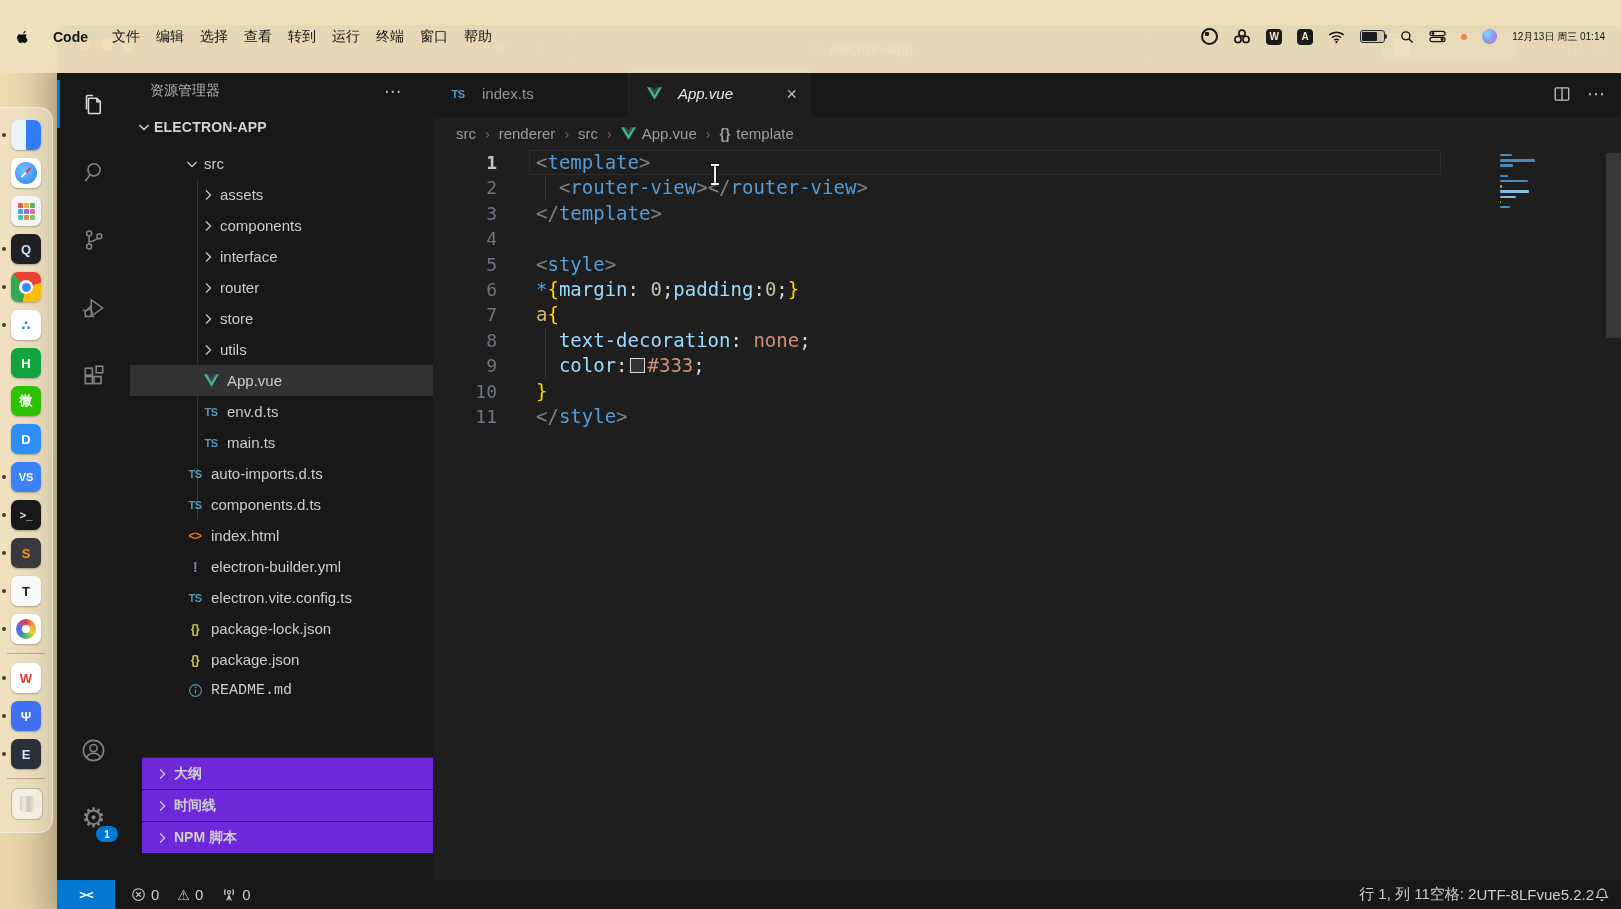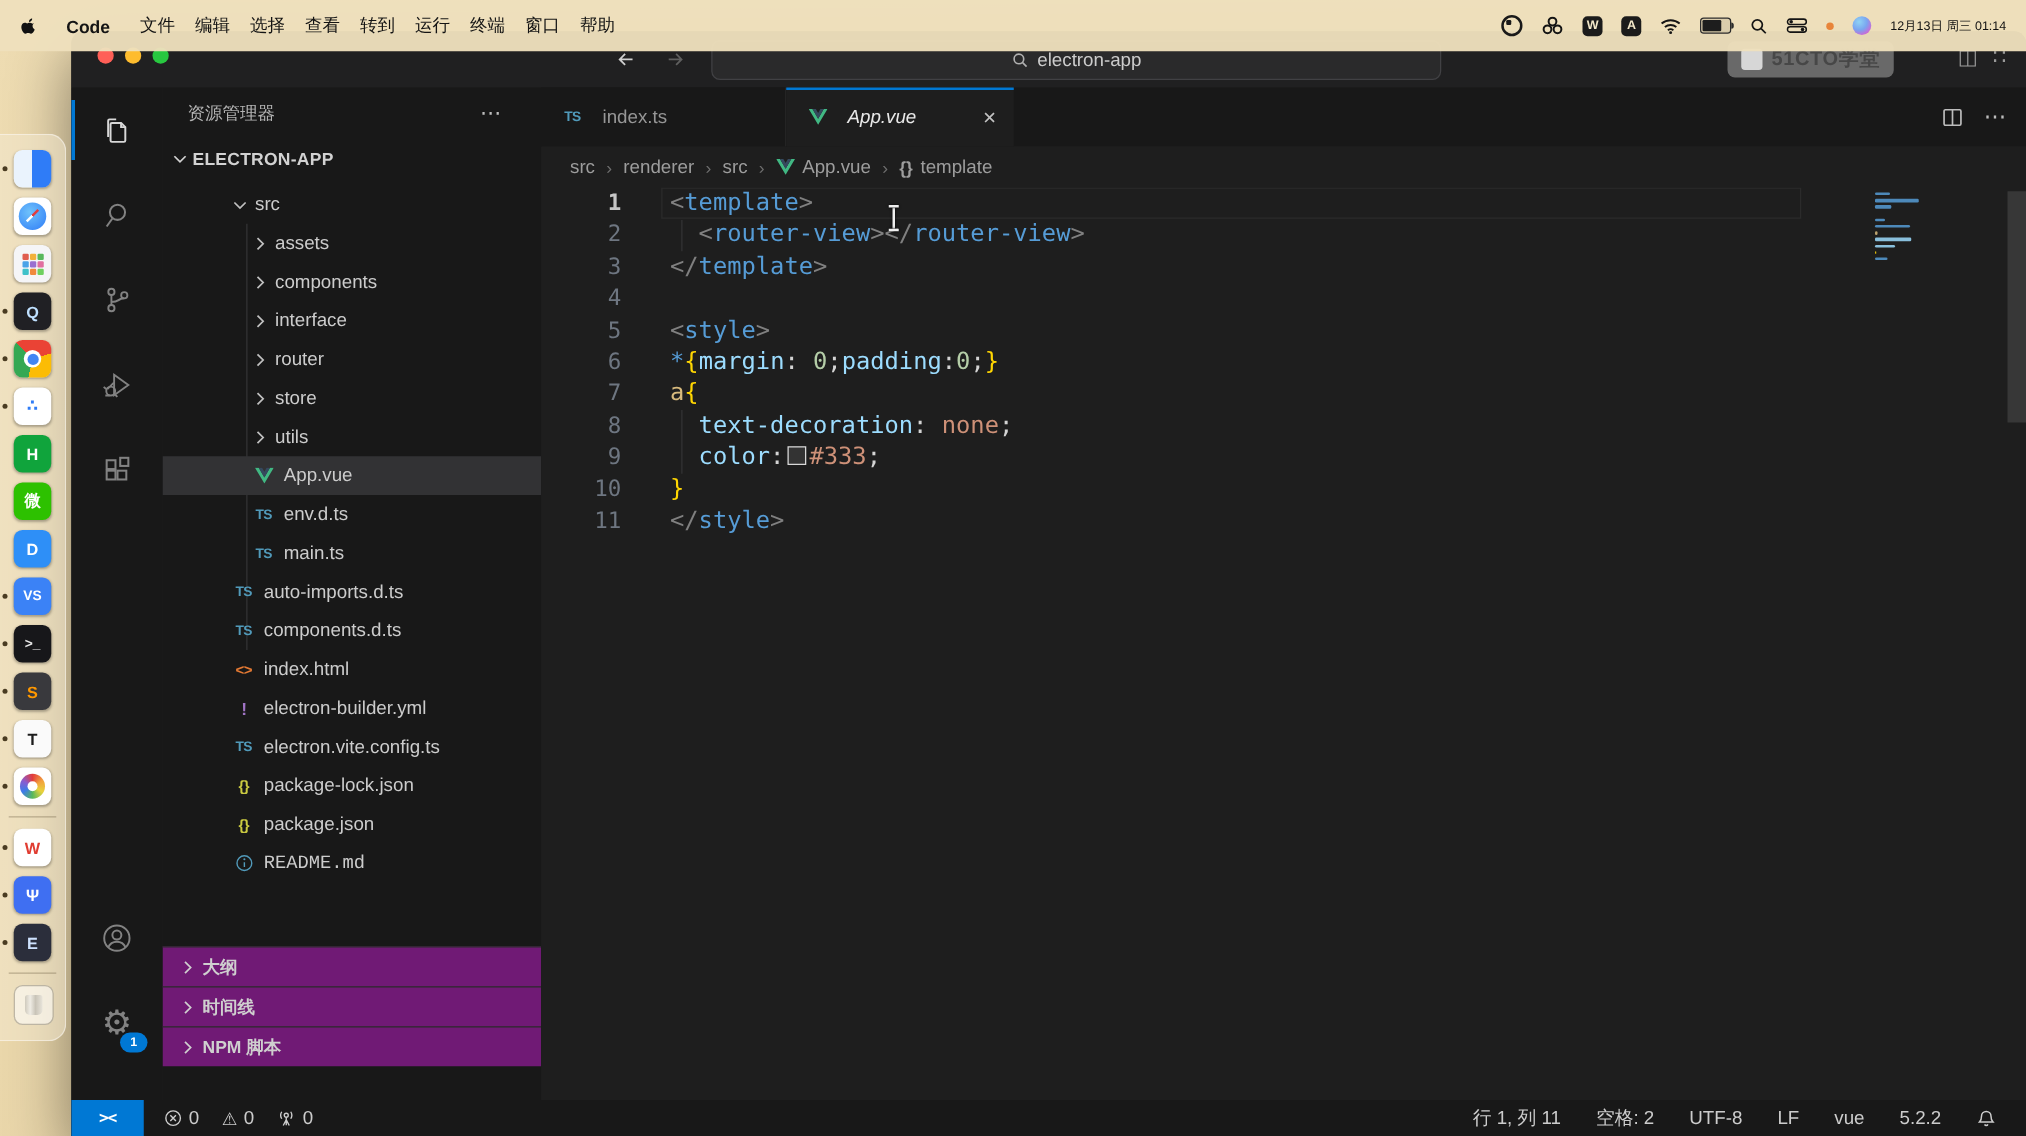--- a/index.html
+++ b/index.html
@@ -2,21 +2,21 @@
 <html style="--accent: #0078d4; --tok-tag: #569cd6; --tok-punct: #808080; --tok-brace: #ffd602; --tok-selector: #d7ba7d; --tok-star: #569cd6; --tok-prop: #9cdcfe; --tok-num: #b5cea8; --tok-val: #ce9178; --tok-plain: #d4d4d4;"><head>
 <meta charset="utf-8">
 <style>
   html,body{margin:0;padding:0}
   body{width:1621px;height:909px;position:relative;overflow:hidden;
        background:linear-gradient(135deg,#eedcb2,#e2cd9c);
        font-family:"Liberation Sans","DejaVu Sans",sans-serif;}
   svg{display:block}
   
   .menubar{position:absolute;top:0;left:0;right:0;height:41px;display:flex;align-items:center;
-           gap:24px;padding:0 16px;background:rgba(238,224,188,.96);color:#141414;font-size:14px;z-index:40}
+           gap:24px;padding:16px 16px;background:rgba(238,224,188,.96);color:#141414;font-size:14px;z-index:40}
   .mb-apple{display:flex;align-items:center;color:#111}
   .mb-app{font-weight:700}
   .mb-item{font-weight:500}
   .mb-right{margin-left:auto;display:flex;align-items:center;gap:15px;color:#111}
   .mb-sq{width:16px;height:16px;border-radius:4px;background:#1b1b1b;color:#f3e8c9;font-size:10px;font-weight:700;
          display:flex;align-items:center;justify-content:center}
   .mb-record{width:13px;height:13px;border:2.5px solid #191919;border-radius:50%;position:relative}
   .mb-record::after{content:"";position:absolute;left:2px;top:2px;width:4px;height:4px;background:#191919;border-radius:1px}
   .mb-siri{width:15px;height:15px;border-radius:50%;background:radial-gradient(circle at 35% 30%,#8fd3f4,#7aa5f0 45%,#c86dd7 75%,#f2709c)}
   .mb-dot{width:6px;height:6px;border-radius:50%;background:#e8853a}
@@ -86,21 +86,21 @@
   .sb-section .chev{display:flex;margin:0 2px}
   .tree{position:absolute;top:78px;left:0;right:0}
   .row{height:31px;display:flex;align-items:center;white-space:nowrap;position:relative}
   .row.selected{background:#323234}
   .row .chev{display:flex;margin-right:4px;color:#c0c0c0}
   .row .lbl{color:#cccccc}
   .fi{display:inline-flex;width:22px;justify-content:center;font-weight:700;font-size:11px;margin-right:5px;flex:none;letter-spacing:-.5px}
   .fi.ts{color:#519aba}.fi.html{color:#e37933;font-size:12px}.fi.yml{color:#a074c4;font-size:14px}.fi.json{color:#cbcb41;font-size:12px}
   .fi.vuewrap{width:22px}
   .guide{position:absolute;width:1px;background:#333334}
-  .panels{position:absolute;top:687px;left:0;right:0;background:#701a75}
+  .panels{position:absolute;top:687px;left:12px;right:0;background:#6d28d9}
   .panel-row{height:31px;display:flex;align-items:center;border-top:1px solid #2a2a2a;padding-left:12px;
              font-weight:700;font-size:14px;color:#cfcfcf;gap:4px}
   
   .editor{flex:1;display:flex;flex-direction:column;background:#1e1e1e;position:relative;min-width:0}
   .tabbar{height:47px;background:#181818;display:flex;align-items:stretch}
   .tab{display:flex;align-items:center;gap:8px;padding:0 14px;font-size:15px;box-sizing:border-box;position:relative}
   .tab.inactive{width:196px;color:#969696;background:#181818;border-right:1px solid #242424}
   .tab.active{width:182px;color:#e9e9e9;background:#1e1e1e}
   .tab.active::before{content:"";position:absolute;left:0;right:0;top:0;height:2px;background:var(--accent)}
   .tab.active .tab-label{font-style:italic}
@@ -127,21 +127,21 @@
   .minimap{position:absolute;top:4px;right:81px;width:40px}
   .mm-bar{height:2.4px;margin-bottom:2.8px;border-radius:1px;opacity:.85}
   .vscroll{position:absolute;top:3px;right:0;width:15px;height:185px;background:rgba(121,121,121,.28)}
   
   .statusbar{position:absolute;left:0;right:0;bottom:0;height:29px;background:#181818;display:flex;align-items:center;
              color:#cccccc;font-size:15px;z-index:25}
   .remote{width:58px;height:100%;background:var(--accent);color:#fff;display:flex;align-items:center;justify-content:center;
           font-family:"DejaVu Sans Mono",monospace;font-weight:700;font-size:13px;letter-spacing:-1px}
   .sb-left{display:flex;align-items:center;gap:18px;margin-left:16px}
   .sb-group{display:flex;align-items:center;gap:5px}
-  .sb-right{margin-left:auto;display:flex;align-items:center;gap:28px;padding-right:24px;white-space:nowrap}
+  .sb-right{margin-left:auto;display:flex;align-items:center;padding-right:11px;white-space:nowrap}
   .warn-glyph{font-size:14px;line-height:1}
 </style>
 </head>
 <body>
 
 <div class="menubar">
   <span class="mb-apple">
       <svg width="13" height="15" viewBox="0 0 170 170" fill="currentColor">
         <path d="M150 57c-1 1-19 11-19 33 0 26 22 35 23 35 0 1-4 12-12 24-7 10-15 21-27 21s-15-7-29-7c-13 0-18 7-29 7s-19-10-27-21C21 136 14 117 14 99c0-29 19-44 37-44 10 0 18 7 24 7 6 0 16-7 27-7 4 0 19 0 29 11zM119 34c5-6 9-15 8-24-8 0-18 5-24 12-5 6-10 15-8 24 9 1 19-5 24-12z"></path>
       </svg>

